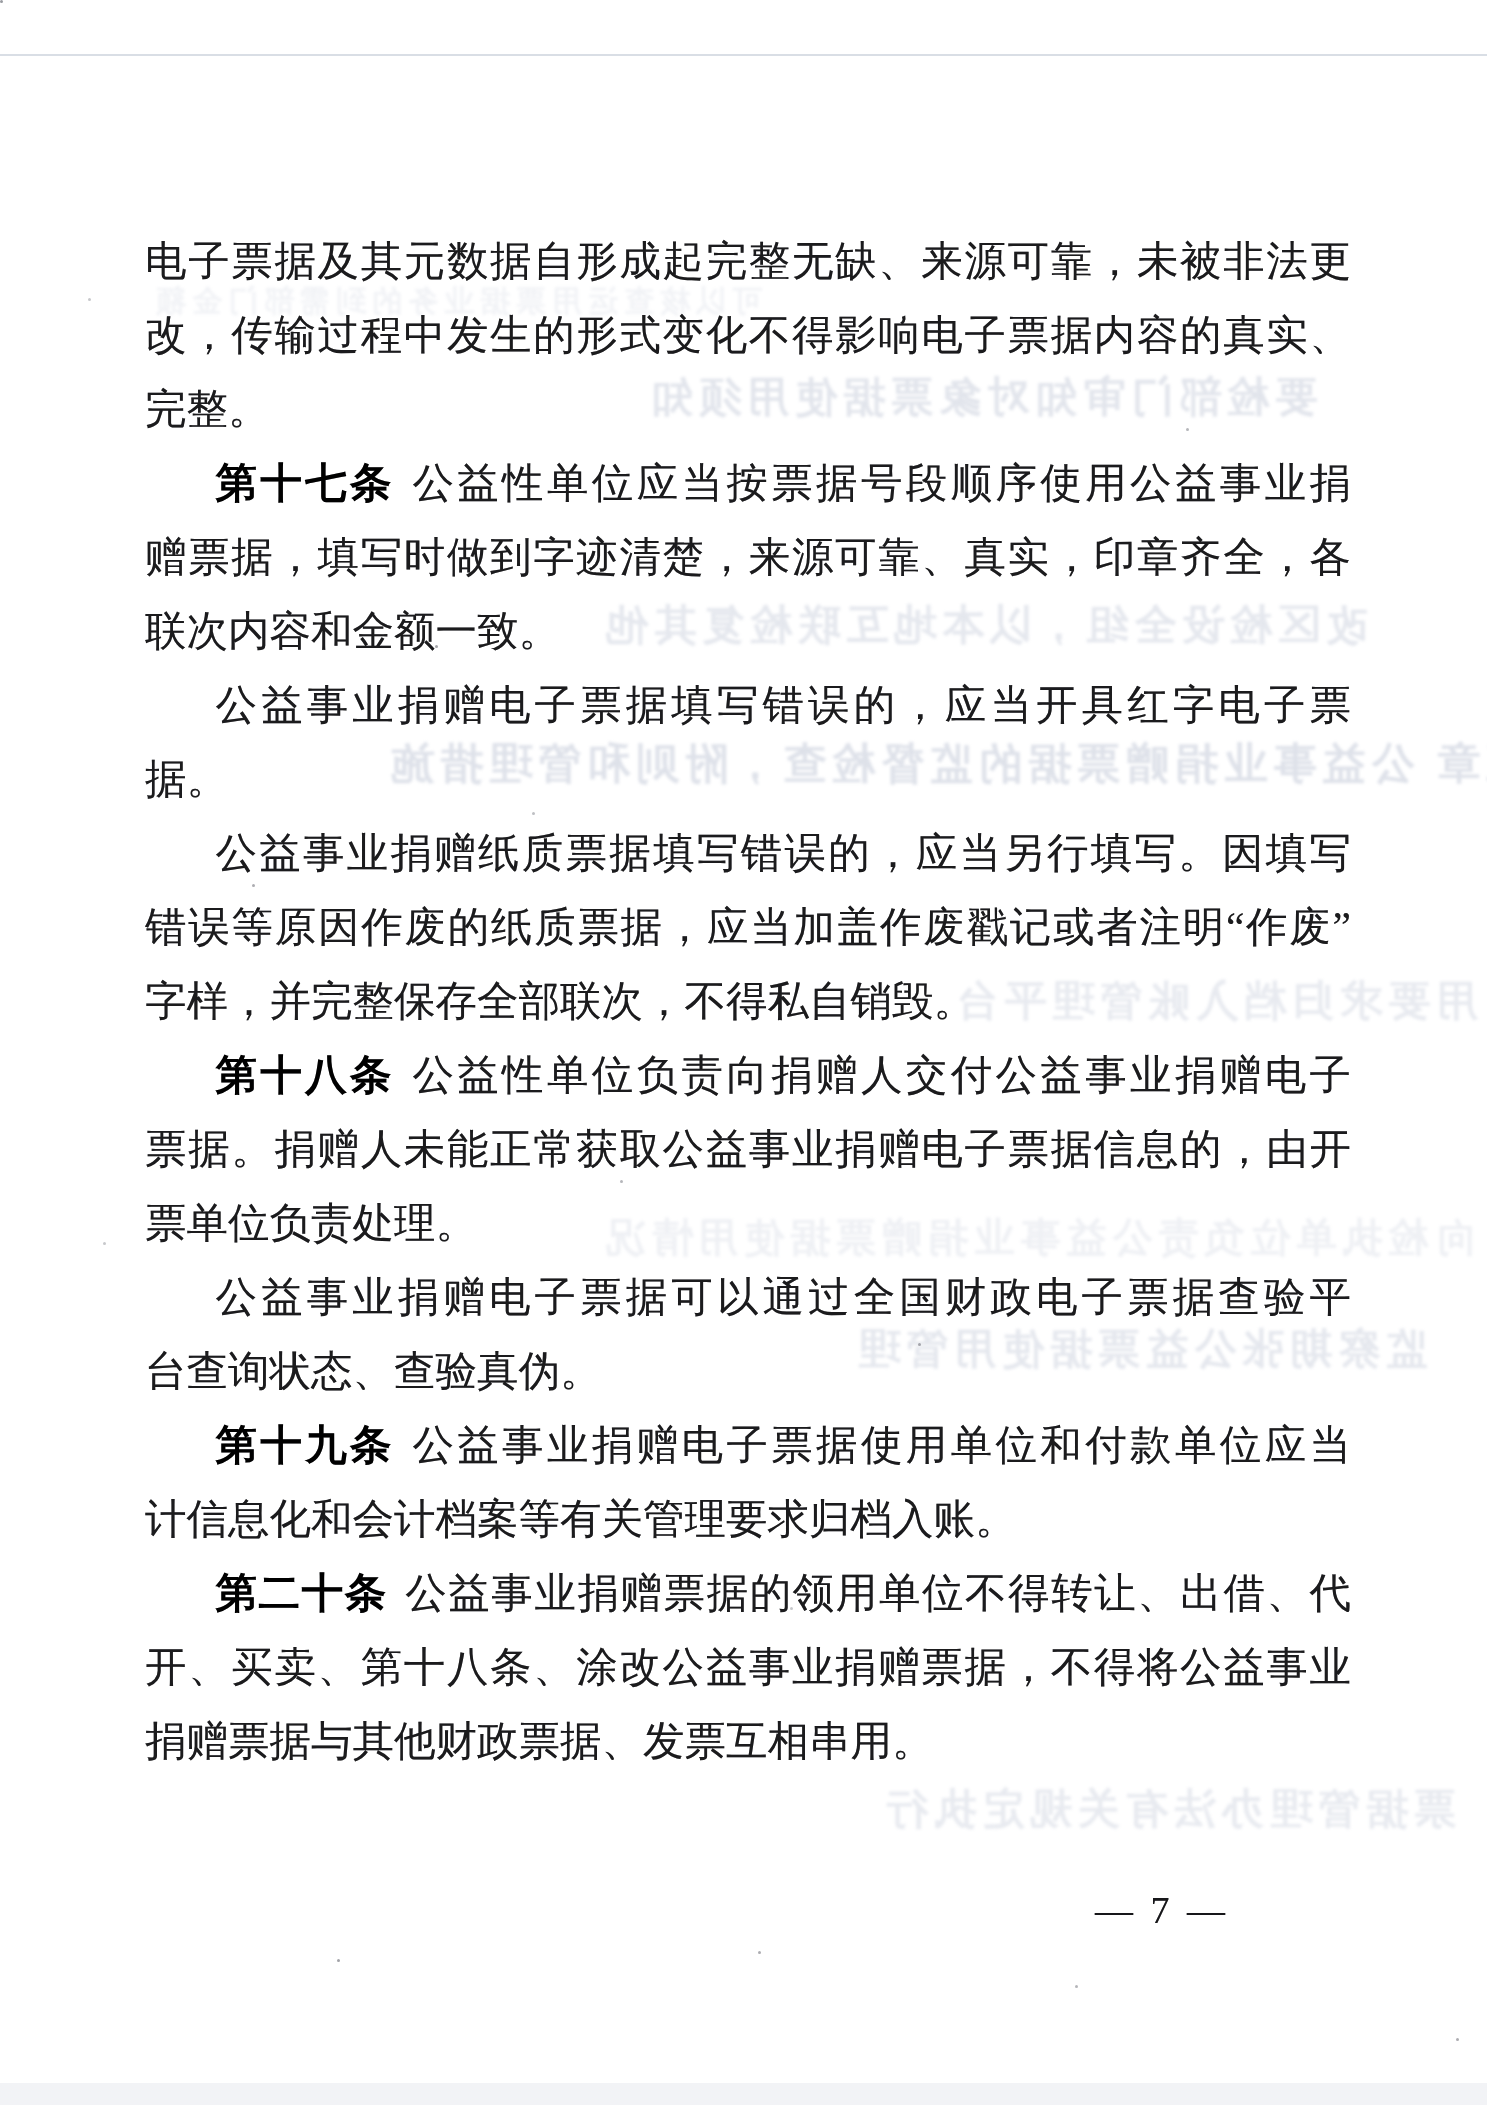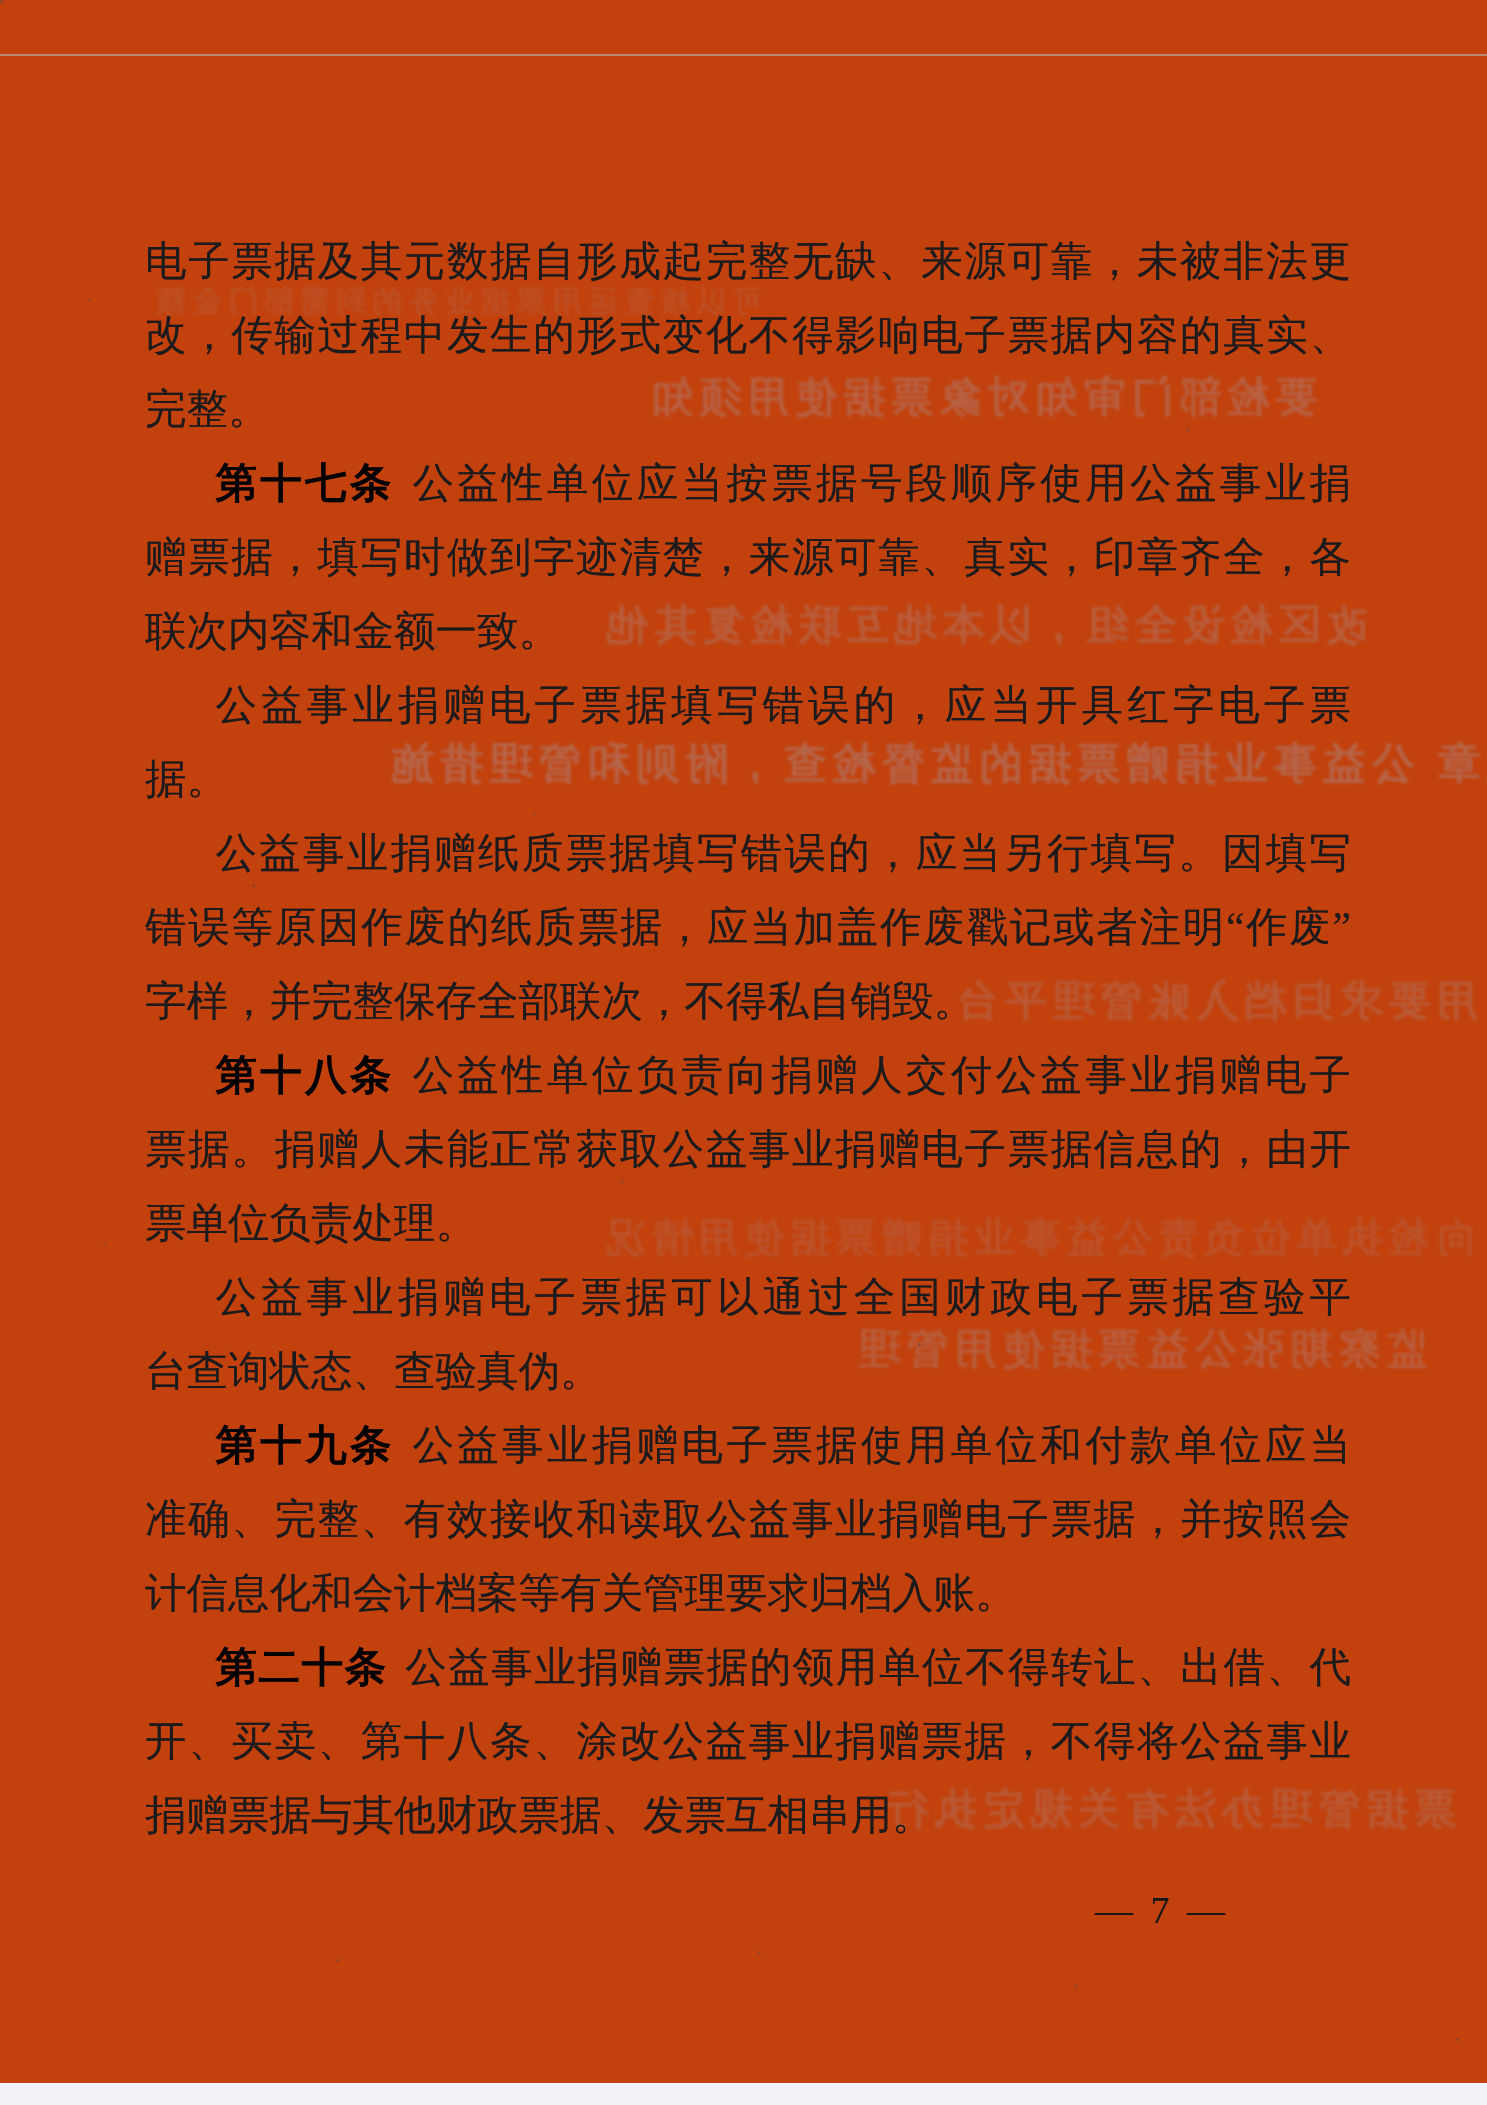--- a/index.html
+++ b/index.html
@@ -1,20 +1,20 @@
 <!DOCTYPE html>
 <html><head>
 <meta charset="utf-8">
 <style>
   html,body { margin:0; padding:0; background:#e8e8ea; }
   .page {
     position:relative;
     width:1487px; height:2105px;
     margin:0 auto;
-    background:#c2410c;
+    background:#ffffff;
     overflow:hidden;
     font-family:"Liberation Serif","DejaVu Serif",serif;
     color:#1b1b1d;
     -webkit-font-smoothing:antialiased;
   }
   
   .topline {
     position:absolute; left:0; top:54px; width:100%; height:2px;
     background:rgba(186,194,208,0.55);
   }
@@ -100,21 +100,20 @@
       <div class="line">据。</div>
       <div class="line jl ind">公益事业捐赠纸质票据填写错误的，应当另行填写。因填写</div>
       <div class="line jl">错误等原因作废的纸质票据，应当加盖作废戳记或者注明“作废”</div>
       <div class="line">字样，并完整保存全部联次，不得私自销毁。</div>
       <div class="line jl ind"><b class="term">第十八条</b>公益性单位负责向捐赠人交付公益事业捐赠电子</div>
       <div class="line jl">票据。捐赠人未能正常获取公益事业捐赠电子票据信息的，由开</div>
       <div class="line">票单位负责处理。</div>
       <div class="line jl ind">公益事业捐赠电子票据可以通过全国财政电子票据查验平</div>
       <div class="line">台查询状态、查验真伪。</div>
       <div class="line jl ind"><b class="term">第十九条</b>公益事业捐赠电子票据使用单位和付款单位应当</div>
-      <div class="line jl">准确、完整、有效接收和读取公益事业捐赠电子票据，并按照会</div>
       <div class="line">计信息化和会计档案等有关管理要求归档入账。</div>
       <div class="line jl ind"><b class="term">第二十条</b>公益事业捐赠票据的领用单位不得转让、出借、代</div>
       <div class="line jl">开、买卖、第十八条、涂改公益事业捐赠票据，不得将公益事业</div>
       <div class="line">捐赠票据与其他财政票据、发票互相串用。</div>
     </div>
   <div class="speck"></div>
   <div class="page-number">
     <span>— 7 —</span>
   </div>
   <div class="bottomband"></div>

